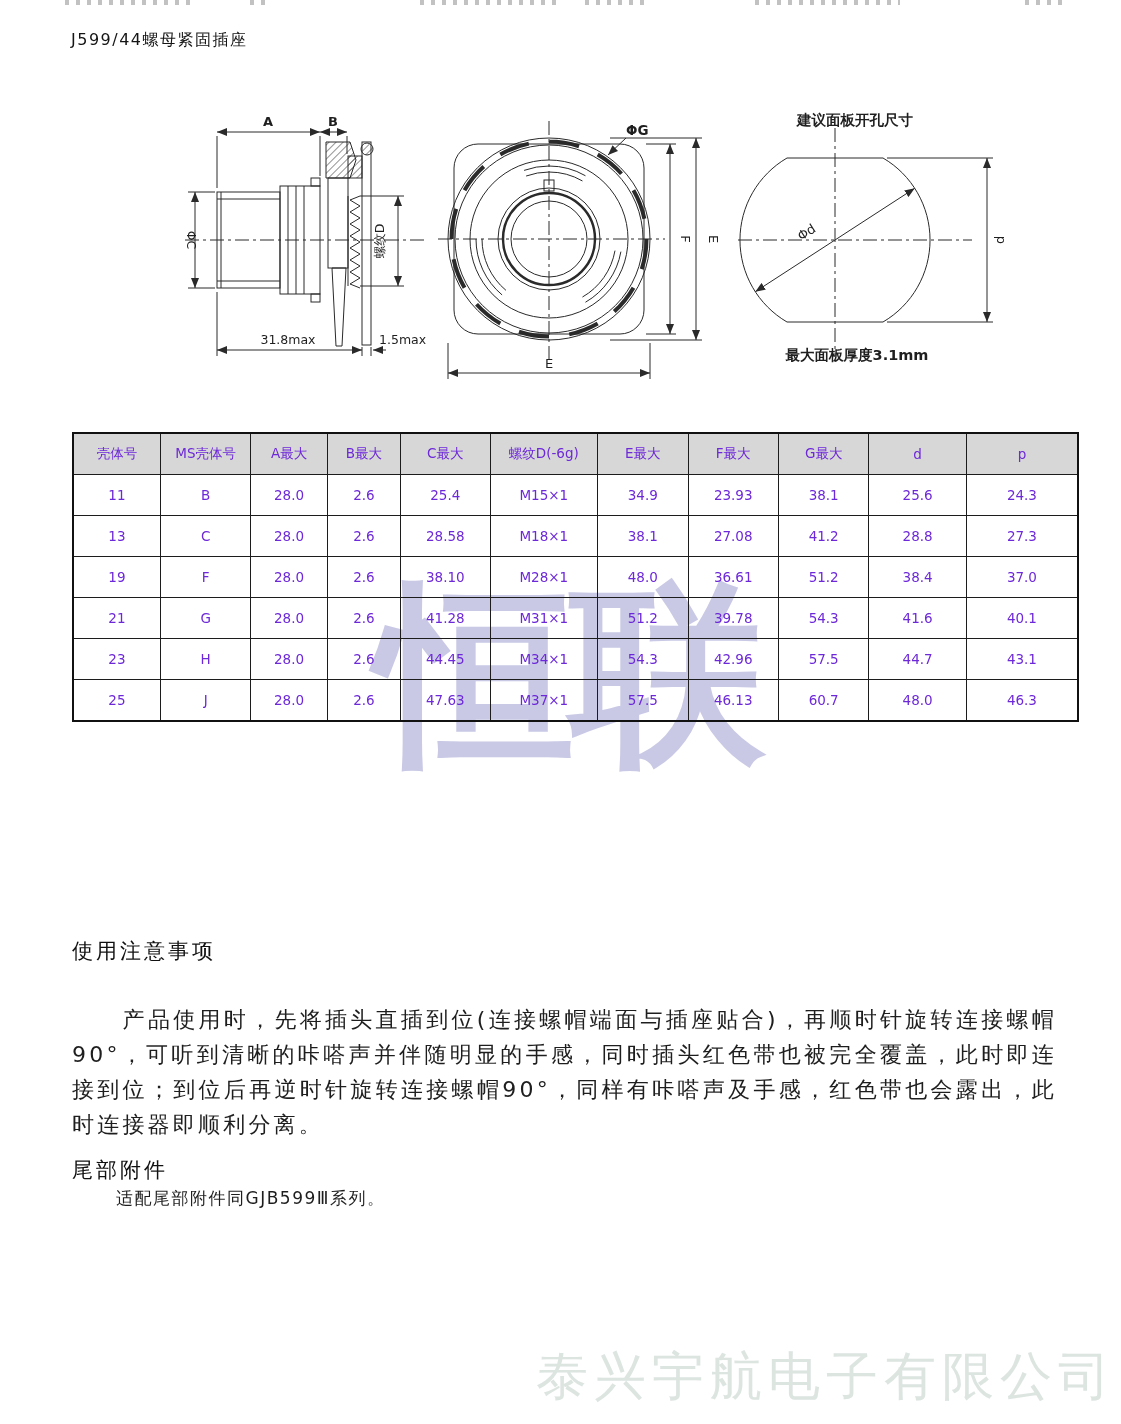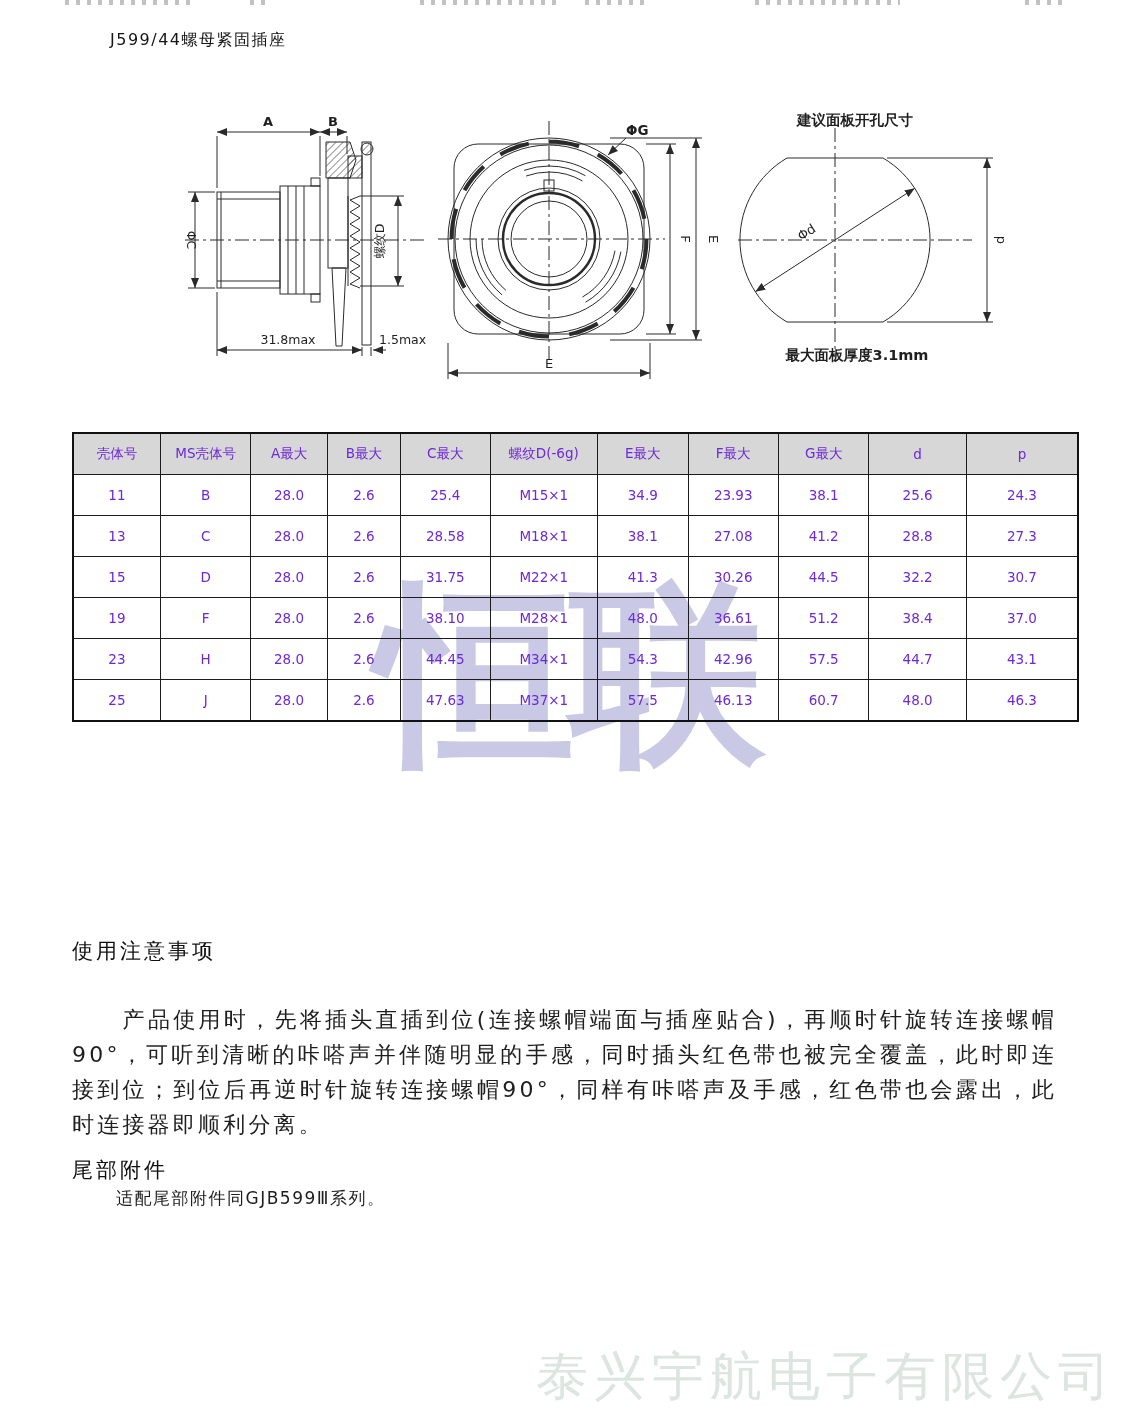--- a/index.html
+++ b/index.html
@@ -4,21 +4,21 @@
 <style>
   html,body{margin:0;padding:0;background:#fff;}
   #page{
     position:relative;width:1121px;height:1424px;background:#ffffff;
     font-family:"DejaVu Sans","Liberation Sans",sans-serif;color:#1c1c1c;overflow:hidden;
   }
   
   .frag{position:absolute;top:0;height:5px;opacity:.45;
     background:repeating-linear-gradient(90deg,#777 0 4px,transparent 4px 11px);}
   
-  .doc-title{position:absolute;left:71px;top:30px;font-size:16px;letter-spacing:1.5px;color:#151515;margin-left:39px;}
+  .doc-title{position:absolute;left:71px;top:30px;font-size:16px;letter-spacing:1.5px;color:#151515;}
   
   .drawing{position:absolute;}
   svg text{font-family:"DejaVu Sans","Liberation Sans",sans-serif;fill:#1f1f1f;}
   
   .spec-table{position:absolute;left:72px;top:432px;width:1007px;border-collapse:collapse;
     table-layout:fixed;font-size:13.5px;color:#6d28d9;z-index:2;}
   .spec-table th,.spec-table td{border:1px solid #1c1c1c;text-align:center;vertical-align:middle;
     height:40px;padding:0;font-weight:normal;background:transparent;}
   .spec-table{border:2px solid #111;}
   .spec-table th{background:#d7d7d7;}
@@ -228,46 +228,46 @@
           <td>2.6</td>
           <td>28.58</td>
           <td>M18×1</td>
           <td>38.1</td>
           <td>27.08</td>
           <td>41.2</td>
           <td>28.8</td>
           <td>27.3</td>
         </tr>
         <tr>
-          <td>15</td>
-          <td>D</td>
-          <td>28.0</td>
-          <td>2.6</td>
-          <td>31.75</td>
-          <td>M22×1</td>
-          <td>41.3</td>
-          <td>30.26</td>
-          <td>44.5</td>
-          <td>32.2</td>
-          <td>30.7</td>
-        </tr>
-        <tr>
           <td>19</td>
           <td>F</td>
           <td>28.0</td>
           <td>2.6</td>
           <td>38.10</td>
           <td>M28×1</td>
           <td>48.0</td>
           <td>36.61</td>
           <td>51.2</td>
           <td>38.4</td>
           <td>37.0</td>
         </tr>
         <tr>
+          <td>21</td>
+          <td>G</td>
+          <td>28.0</td>
+          <td>2.6</td>
+          <td>41.28</td>
+          <td>M31×1</td>
+          <td>51.2</td>
+          <td>39.78</td>
+          <td>54.3</td>
+          <td>41.6</td>
+          <td>40.1</td>
+        </tr>
+        <tr>
           <td>23</td>
           <td>H</td>
           <td>28.0</td>
           <td>2.6</td>
           <td>44.45</td>
           <td>M34×1</td>
           <td>54.3</td>
           <td>42.96</td>
           <td>57.5</td>
           <td>44.7</td>

